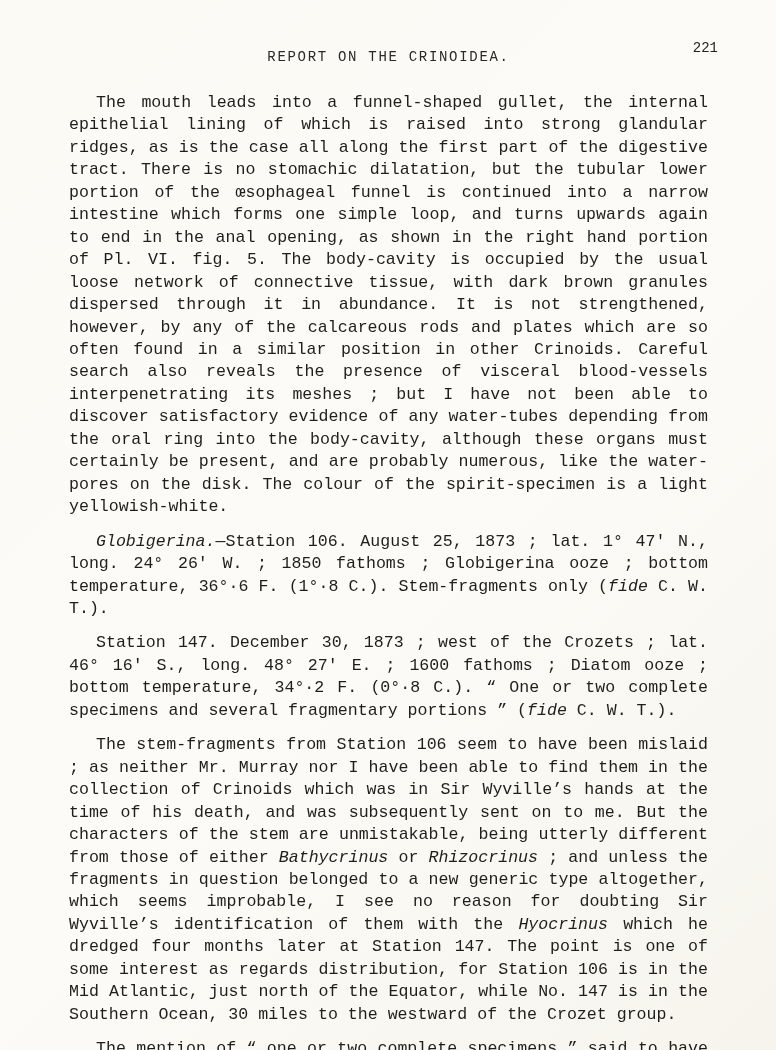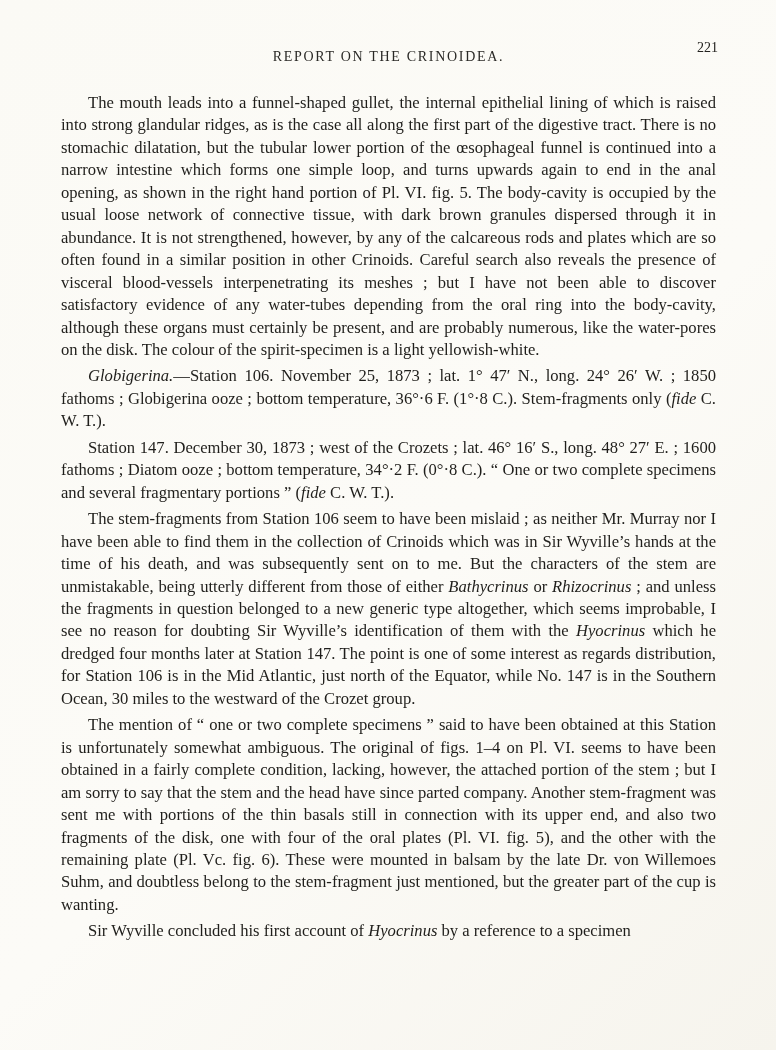--- a/index.html
+++ b/index.html
@@ -10,20 +10,21 @@
     background: #f3f1ea;
     font-family: "Liberation Serif", "DejaVu Serif", serif;
   }
   .page {
     width: 776px;
     height: 1050px;
     background: linear-gradient(135deg, #fbfaf5 0%, #fcfbf7 55%, #f6f4ed 100%);
     padding: 40px 56px 36px 57px;
     position: relative;
     color: #201f1c;
+    font-family: Liberation Mono, monospace;
   }
   .running-header {
     position: relative;
     height: 28px;
     margin-bottom: 24px;
   }
   .running-title {
     position: absolute;
     left: 0;
     right: 0;
@@ -40,36 +41,36 @@
     font-size: 14px;
     color: #23221f;
   }
   .page-body {
     font-size: 16.6px;
     line-height: 22.45px;
     text-align: justify;
     color: #1f1e1b;
   }
   .page-body p {
-    margin: 4px;
+    margin: 12px;
     text-indent: 27px;
   }
   .page-body i {
     font-style: italic;
   }
 </style>
 </head>
 <body>
 
 <div class="page">
   <div class="running-header">
     <div class="running-title">REPORT ON THE CRINOIDEA.</div>
     <div class="page-number">221</div>
   </div>
   <div class="page-body">
       <p><span>The mouth leads into a funnel-shaped gullet, the internal epithelial lining of which is raised into strong glandular ridges, as is the case all along the first part of the digestive tract.  There is no stomachic dilatation, but the tubular lower portion of the œsophageal funnel is continued into a narrow intestine which forms one simple loop, and turns upwards again to end in the anal opening, as shown in the right hand portion of Pl. VI. fig. 5.  The body-cavity is occupied by the usual loose network of connective tissue, with dark brown granules dispersed through it in abundance.  It is not strengthened, however, by any of the calcareous rods and plates which are so often found in a similar position in other Crinoids.  Careful search also reveals the presence of visceral blood-vessels interpenetrating its meshes ; but I have not been able to discover satisfactory evidence of any water-tubes depending from the oral ring into the body-cavity, although these organs must certainly be present, and are probably numerous, like the water-pores on the disk.  The colour of the spirit-specimen is a light yellowish-white.</span></p>
-      <p><i>Globigerina.</i><span>—Station 106.  November 25, 1873 ; lat. 1° 47′ N., long. 24° 26′ W. ; 1850 fathoms ;  Globigerina ooze ;  bottom temperature, 36°·6 F. (1°·8 C.).  Stem-fragments only (</span><i>fide</i><span> C. W. T.).</span></p>
+      <p><i>Globigerina.</i><span>—Station 106.  August 25, 1873 ; lat. 1° 47′ N., long. 24° 26′ W. ; 1850 fathoms ;  Globigerina ooze ;  bottom temperature, 36°·6 F. (1°·8 C.).  Stem-fragments only (</span><i>fide</i><span> C. W. T.).</span></p>
       <p><span>Station 147.  December 30, 1873 ;  west of the Crozets ;  lat. 46° 16′ S., long. 48° 27′ E. ; 1600 fathoms ;  Diatom ooze ;  bottom temperature, 34°·2 F. (0°·8 C.).  “ One or two complete specimens and several fragmentary portions ” (</span><i>fide</i><span> C. W. T.).</span></p>
       <p><span>The stem-fragments from Station 106 seem to have been mislaid ;  as neither Mr. Murray nor I have been able to find them in the collection of Crinoids which was in Sir Wyville’s hands at the time of his death, and was subsequently sent on to me.  But the characters of the stem are unmistakable, being utterly different from those of either </span><i>Bathycrinus</i><span> or </span><i>Rhizocrinus</i><span> ;  and unless the fragments in question belonged to a new generic type altogether, which seems improbable, I see no reason for doubting Sir Wyville’s identification of them with the </span><i>Hyocrinus</i><span> which he dredged four months later at Station 147.  The point is one of some interest as regards distribution, for Station 106 is in the Mid Atlantic, just north of the Equator, while No. 147 is in the Southern Ocean, 30 miles to the westward of the Crozet group.</span></p>
       <p><span>The mention of “ one or two complete specimens ” said to have been obtained at this Station is unfortunately somewhat ambiguous.  The original of figs. 1–4 on Pl. VI. seems to have been obtained in a fairly complete condition, lacking, however, the attached portion of the stem ;  but I am sorry to say that the stem and the head have since parted company.  Another stem-fragment was sent me with portions of the thin basals still in connection with its upper end, and also two fragments of the disk, one with four of the oral plates (Pl. VI. fig. 5), and the other with the remaining plate (Pl. Vc. fig. 6).  These were mounted in balsam by the late Dr. von Willemoes Suhm, and doubtless belong to the stem-fragment just mentioned, but the greater part of the cup is wanting.</span></p>
       <p><span>Sir Wyville concluded his first account of </span><i>Hyocrinus</i><span> by a reference to a specimen</span></p>
     </div>
 </div>
 
 </body></html>

